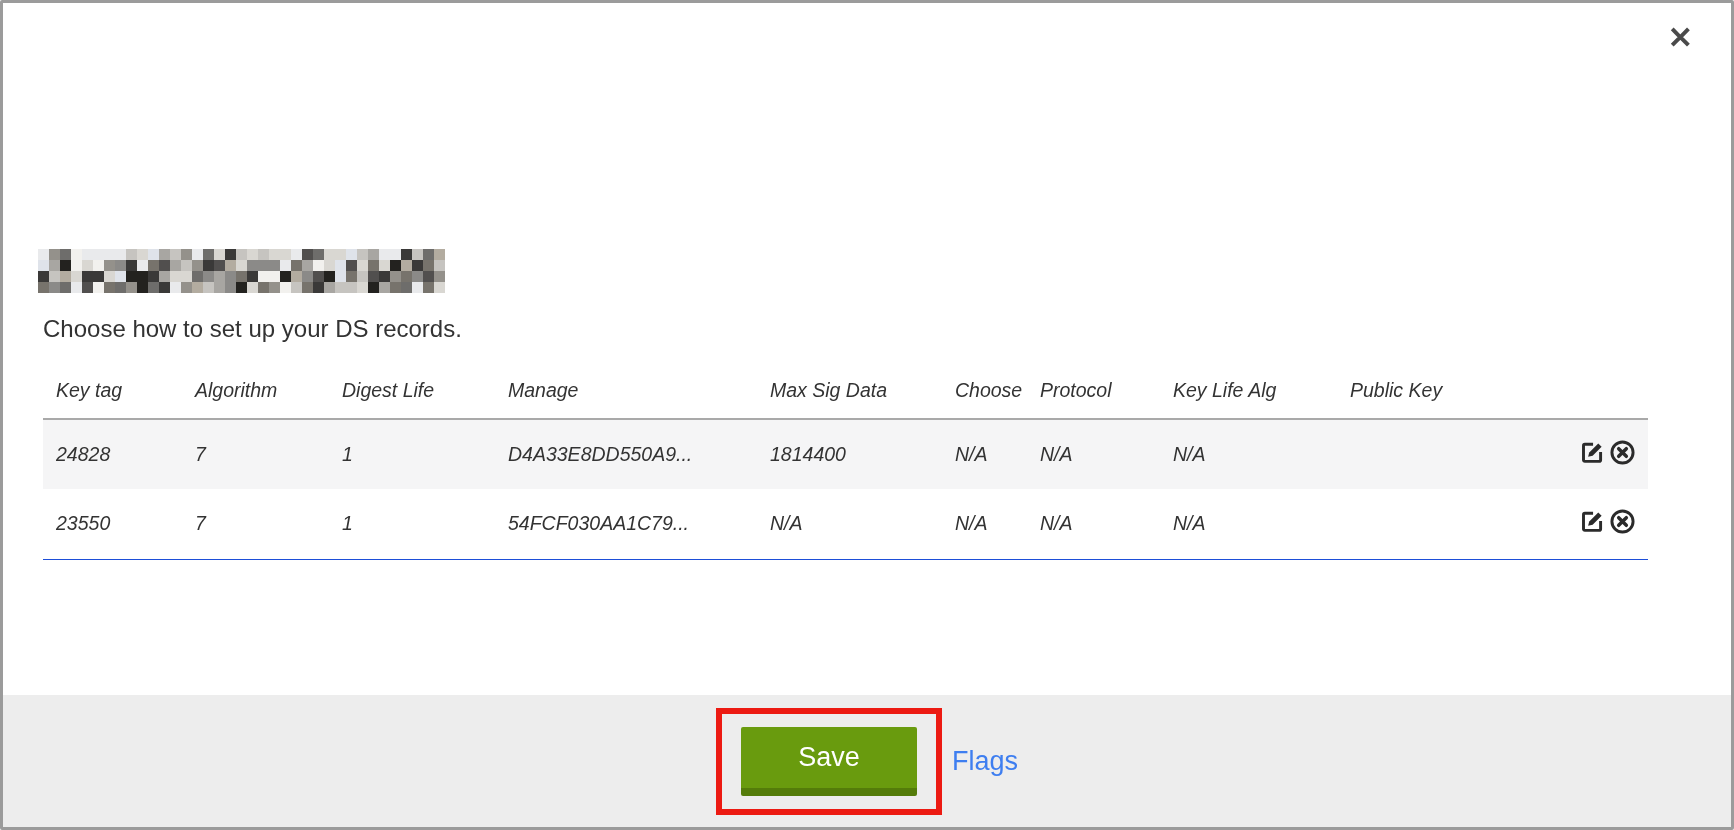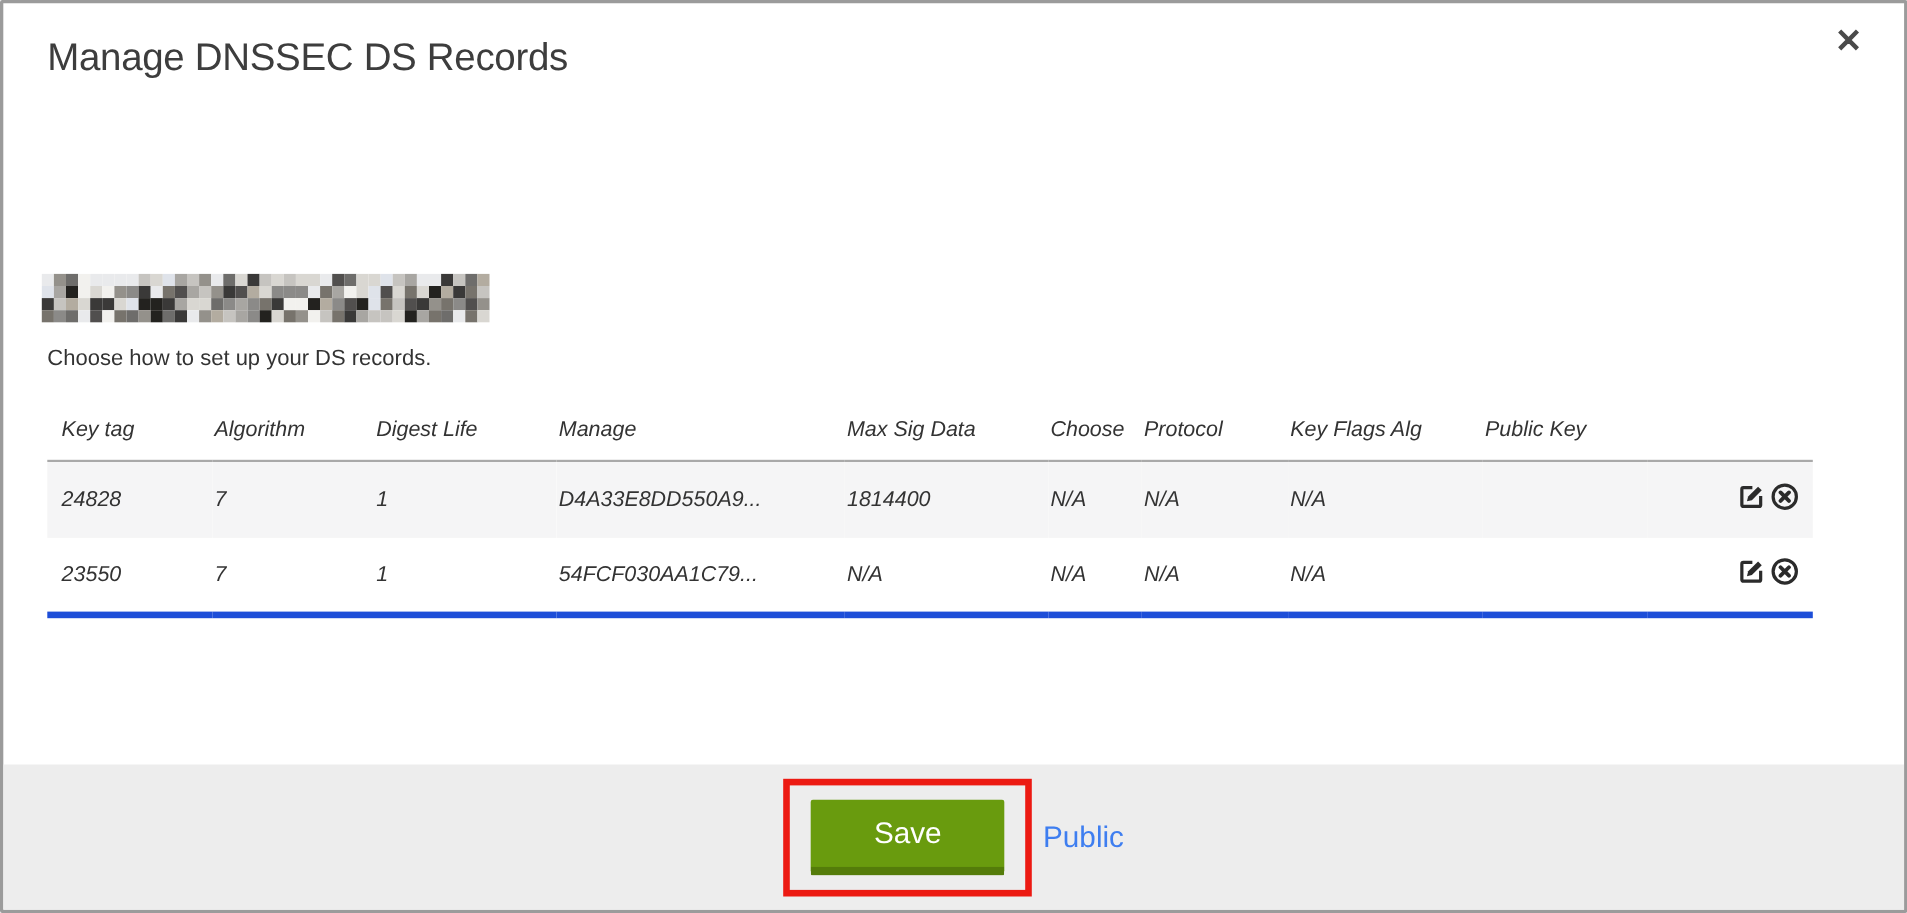--- a/index.html
+++ b/index.html
@@ -15,32 +15,32 @@
   .close-btn {
     position:absolute; right:38px; top:20px;
     font-size:30px; font-weight:700; color:#4a4a4a; cursor:pointer; line-height:1;
   }
   .redacted-domain {
     position:absolute; left:35px; top:246px;
     display:grid; grid-template-columns:repeat(37, 11px); grid-auto-rows:11px;
   }
   .intro {
     position:absolute; left:40px; top:312px;
-    font-size:20px; color:#333;
+    font-size:24px; color:#333;
   }
   .ds-table {
     position:absolute; left:40px; top:356px; width:1605px;
     border-collapse:collapse; table-layout:fixed;font-style:italic;
   }
   .ds-table th {
     font-size:19.5px; font-weight:400; color:#333; text-align:left;
     vertical-align:bottom; padding:0 6px 16px 2px; height:60px; white-space:nowrap;
   }
   .ds-table th:first-child { padding-left:13px; }
-  .ds-table tbody { border-top:2px solid #a9a9a9; border-bottom:6px solid #1d4ed8; }
+  .ds-table tbody { border-top:2px solid #a9a9a9; border-bottom:1px solid #1d4ed8; }
   .ds-table td {
     font-size:19.5px; color:#333; height:70px; padding:0 6px 0 2px;
     vertical-align:middle; white-space:nowrap; overflow:hidden;
   }
   .ds-table td:first-child { padding-left:13px; }
   .ds-table tr.alt { background:var(--row-alt-bg, #f5f5f6); }
   .actions-cell { text-align:right; padding-right:12px !important; }
   .row-icon { display:inline-block; vertical-align:middle; cursor:pointer; }
   .row-icon + .row-icon { margin-left:3px; }
   .add-btn {
@@ -67,21 +67,20 @@
   .cancel-link {
     font-size:27px; color:var(--link-blue, #3e7ef0);
     text-decoration:none; margin-left:8px; cursor:pointer;
   }
 </style>
 </head>
 <body>
 
 <div class="modal">
 
-  <h1 class="title">Manage DNSSEC DS Records</h1>
 
   <span class="close-btn">✕</span>
 
   <div class="redacted-domain">
       <span style="background: rgb(233, 234, 236);"></span>
       <span style="background: rgb(148, 145, 139);"></span>
       <span style="background: rgb(110, 109, 107);"></span>
       <span style="background: rgb(242, 241, 238);"></span>
       <span style="background: rgb(233, 234, 236);"></span>
       <span style="background: rgb(233, 234, 236);"></span>
@@ -246,21 +245,21 @@
     </colgroup>
     <thead>
       <tr>
         <th>Key tag</th>
         <th>Algorithm</th>
         <th>Digest Life</th>
         <th>Manage</th>
         <th>Max Sig Data</th>
         <th>Choose</th>
         <th>Protocol</th>
-        <th>Key Flags Alg</th>
+        <th>Key Life Alg</th>
         <th>Public Key</th>
         <th></th>
       </tr>
     </thead>
     <tbody>
       <tr class="alt">
         <td>24828</td>
         <td>7</td>
         <td>1</td>
         <td>D4A33E8DD550A9...</td>
@@ -308,16 +307,16 @@
         </td>
       </tr>
     </tbody>
   </table>
 
 
   <div class="footer">
     <div class="save-highlight">
       <button class="save-btn">Save</button>
     </div>
-    <a class="cancel-link">Public</a>
+    <a class="cancel-link">Flags</a>
   </div>
 
 </div>
 
 </body></html>

